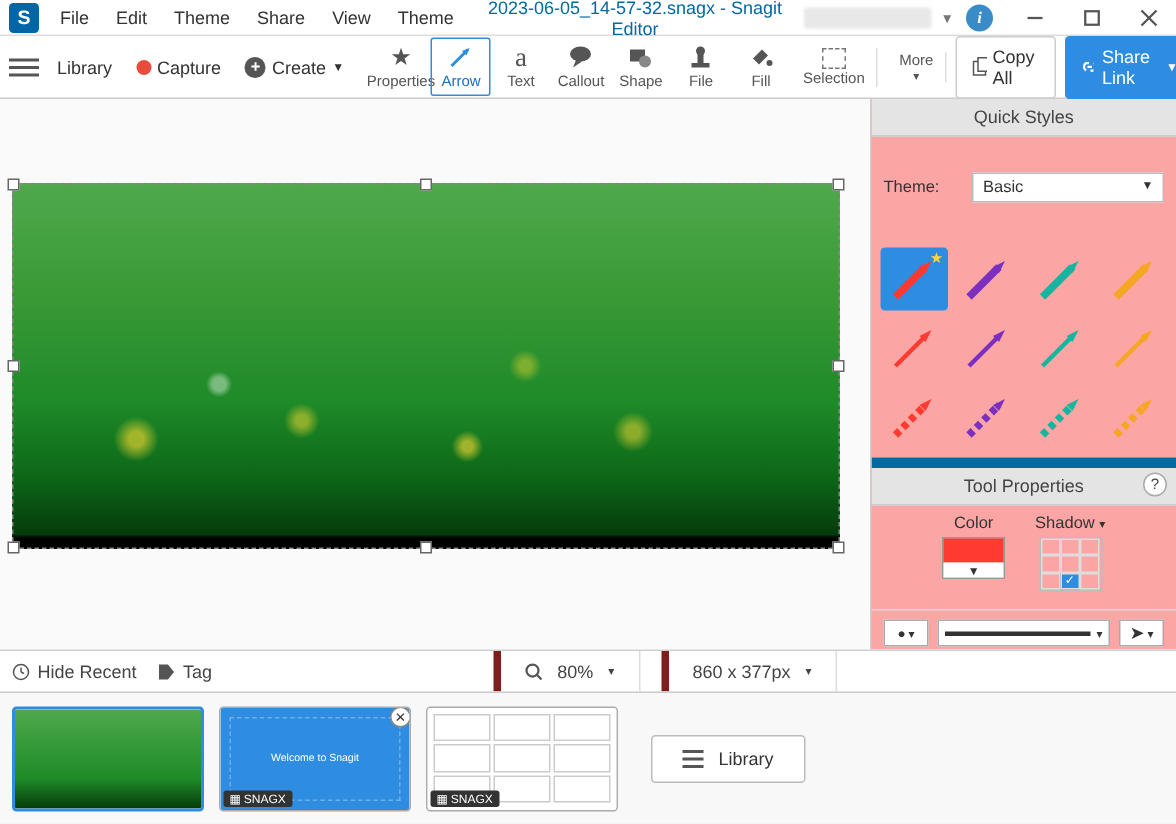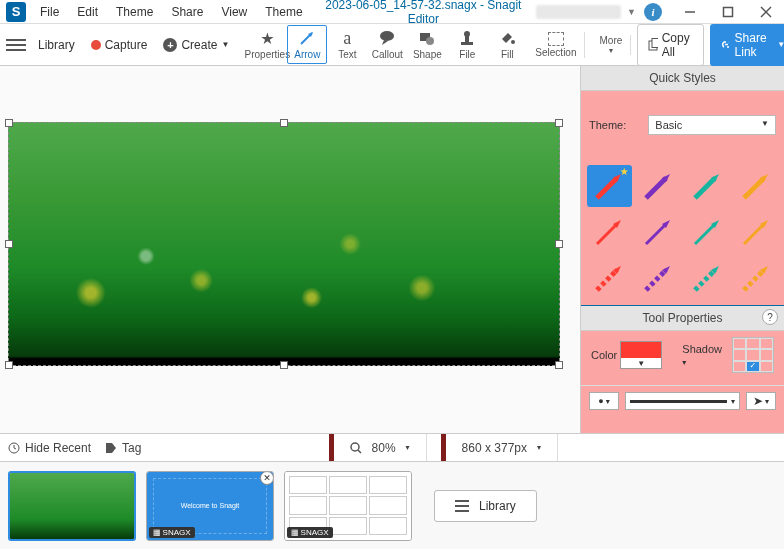--- a/index.html
+++ b/index.html
@@ -59,25 +59,25 @@
 
 
 .right-panel { width: 204px; background: #fca5a5; border-left: 1px solid #ccc; display: flex; flex-direction: column; overflow: hidden; }
 .panel-header { background: #e4e4e4; padding: 5px 0; text-align: center; font-size: 12px; color: #444; border-bottom: 1px solid #ccc; }
 .theme-row { display: flex; align-items: center; gap: 6px; padding: 24px 8px; font-size: 11px;}
 .theme-select { flex: 1; border: 1px solid #bbb; padding: 3px 6px; background: #fff; font-size: 11px; display:flex; justify-content:space-between; cursor:pointer;margin-left:16px;}
 .styles-grid { display: grid; grid-template-columns: repeat(4, 1fr); gap: 4px; padding: 6px; }
 .style-cell { height: 42px; display: flex; align-items: center; justify-content: center; border-radius: 3px; cursor: pointer; position:relative;}
 .style-cell.selected { background: #2e8de0; }
 .style-cell.selected::after { content:"★"; position:absolute; top:1px; right:3px; color:#ffd43b; font-size:10px;}
-.props-header { background: #e4e4e4; padding: 5px 0; text-align: center; font-size: 12px; color: #444; border-top: 1px solid #0369a1; border-bottom: 1px solid #ccc; position:relative;}
+.props-header { background: #e4e4e4; padding: 5px 0; text-align: center; font-size: 12px; color: #444; border-top: 7px solid #0369a1; border-bottom: 1px solid #ccc; position:relative;}
 .help-q { position:absolute; right:6px; top:3px; width:16px; height:16px; border:1px solid #aaa; border-radius:50%; display:flex; align-items:center; justify-content:center; font-size:10px; cursor:pointer; background:#fff;}
 .props-body { padding: 6px 10px; font-size: 11px; }
 .prop-row { display: flex; gap: 20px; justify-content: center; margin-bottom: 6px; }
-.prop-col { display: flex; flex-direction: row; align-items: center; gap: 3px; }
+.prop-col { display: flex; flex-direction: column; align-items: center; gap: 3px; }
 .color-swatch { width: 42px; height: 28px; border: 1px solid #999; display:flex; flex-direction:column; cursor:pointer;}
 .color-top { flex:1; background:#ff3a30;}
 .color-bar { height:10px; background:#fff; display:flex; align-items:center; justify-content:center; font-size:8px;}
 .shadow-grid { width: 42px; height: 36px; display: grid; grid-template-columns: repeat(3,1fr); grid-template-rows: repeat(3,1fr); border:1px solid #bbb; cursor:pointer;}
 .shadow-grid div { border: 0.5px solid #ddd; }
 .shadow-grid .on { background: #2e8de0; position:relative;}
 .shadow-grid .on::after{content:"✓"; color:#fff; font-size:8px; position:absolute; left:2px; top:-1px;}
 .line-row { display:flex; gap:6px; padding:6px 8px; border-top:1px solid #ddd; align-items:center;}
 .line-style { flex:0 0 30px; height:18px; border:1px solid #aaa; background:#fff; display:flex; align-items:center; justify-content:center; cursor:pointer; font-size:9px; gap:2px;}
 .line-preview { flex:1; height:18px; border:1px solid #aaa; background:#fff; display:flex; align-items:center; padding:0 4px; cursor:pointer; gap:4px;}

